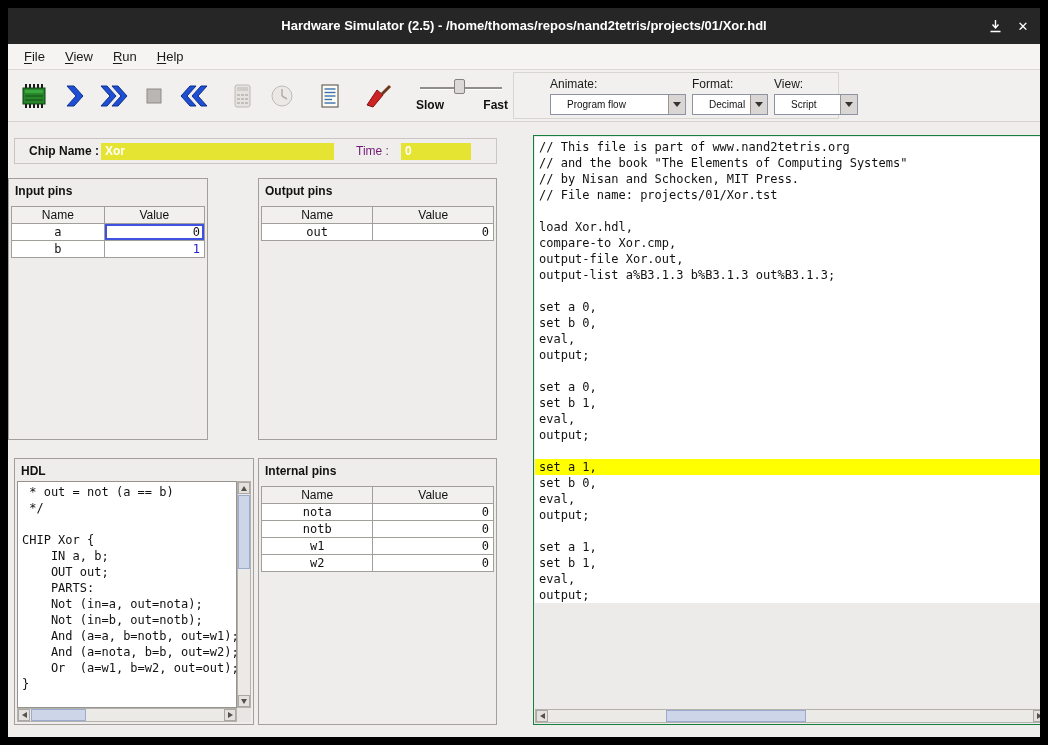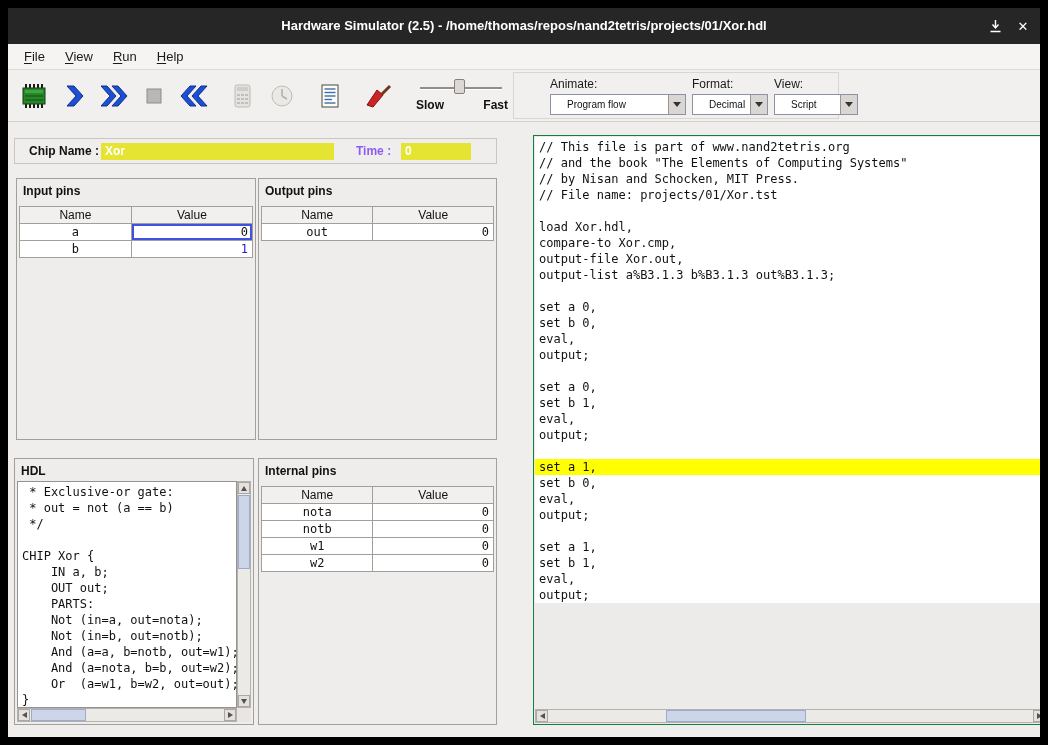--- a/index.html
+++ b/index.html
@@ -53,30 +53,30 @@
               white-space:nowrap;overflow:hidden;}
   .combo-btn{width:17px;background:#d9d6d3;border-left:1px solid #9a968f;display:flex;
              align-items:center;justify-content:center;}
   .arr-down{width:0;height:0;border-left:4px solid transparent;border-right:4px solid transparent;
             border-top:5px solid #333;}
 
   
   .chipbar{position:absolute;left:6px;top:130px;width:483px;height:26px;
            border:1px solid #c9c5c1;background:#f0eeec;}
   .chip-label{position:absolute;left:14px;top:5px;font-weight:bold;font-size:12px;color:#111;}
-  .time-label{position:absolute;left:341px;top:5px;font-weight:bold;font-size:12px;color:#8b5cf6;}
+  .time-label{position:absolute;left:341px;top:5px;font-weight:normal;font-size:12px;color:#701a75;}
   .field{position:absolute;top:4px;height:17px;background:var(--field-yellow);
          color:#fff;font-size:12px;line-height:17px;padding-left:4px;overflow:hidden;font-weight:bold;}
   .name-field{left:86px;width:233px;}
   .time-field{left:386px;width:70px;}
 
   
   .panel{position:absolute;border:1px solid #a39f9b;background:#efedeb;}
   .panel-title{padding:5px 6px 2px;font-weight:bold;font-size:12px;color:#111;}
-  .p-input{left:8px;top:170px;width:240px;height:262px;}
+  .p-input{left:0;top:170px;width:200px;height:262px;}
   .p-output{left:250px;top:170px;width:239px;height:262px;}
   .p-hdl{left:6px;top:450px;width:240px;height:267px;}
   .p-internal{left:250px;top:450px;width:239px;height:267px;}
   .p-script{left:497px;top:127px;width:529px;height:590px;border:1px solid #15803d;background:#ecebe9;margin-left:28px;}
 
   table.pin-table{border-collapse:collapse;table-layout:fixed;margin:6px 2px 0;width:calc(100% - 4px);}
   .pin-table th{font-family:"Liberation Sans",sans-serif;font-weight:normal;font-size:12px;
                 background:#f2f0ee;border:1px solid #a29e9a;height:16px;text-align:center;color:#111;}
   .pin-table td{font-family:"DejaVu Sans Mono",monospace;font-size:12px;background:#fff;
                 border:1px solid #a29e9a;height:16px;color:#111;}
@@ -311,21 +311,20 @@
         <td class="pin-value">0</td>
       </tr>
     </tbody>
       </table>
   </div>
 
   <div class="panel p-hdl">
     <div class="panel-title">HDL</div>
     <div class="hdl-body">
       <div class="hdl-code">
-        <div class="code-line"> * Exclusive-or gate:</div>
         <div class="code-line"> * out = not (a == b)</div>
         <div class="code-line"> */</div>
         <div class="code-line"></div>
         <div class="code-line">CHIP Xor {</div>
         <div class="code-line">    IN a, b;</div>
         <div class="code-line">    OUT out;</div>
         <div class="code-line">    PARTS:</div>
         <div class="code-line">    Not (in=a, out=nota);</div>
         <div class="code-line">    Not (in=b, out=notb);</div>
         <div class="code-line">    And (a=a, b=notb, out=w1);</div>

